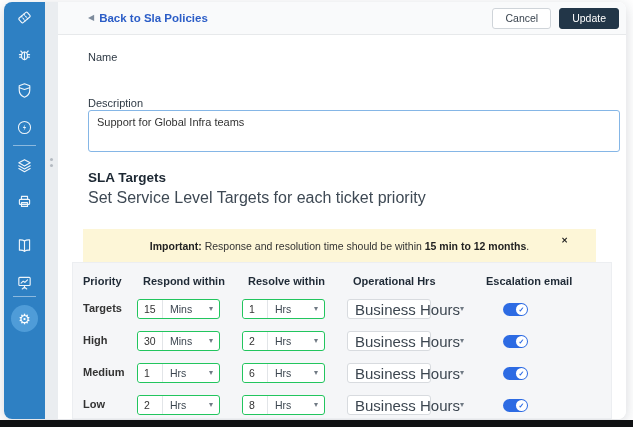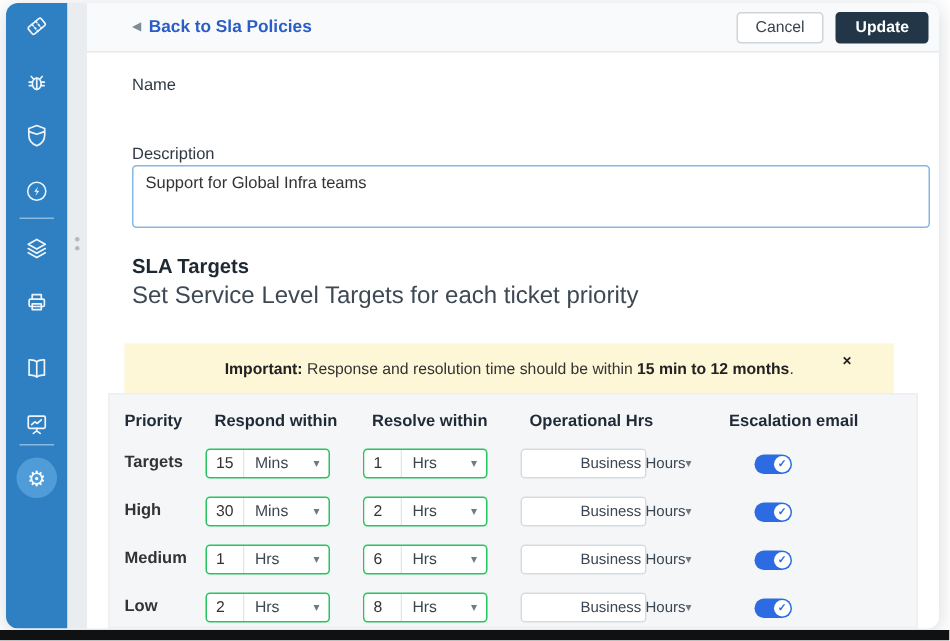--- a/index.html
+++ b/index.html
@@ -35,21 +35,21 @@
   .topbar{
     position:absolute;left:0;top:0;right:0;height:32px;background:#f9fafb;
     border-bottom:1px solid #e7e9eb;display:flex;align-items:center;
   }
   .back-link{display:flex;align-items:center;margin-left:30px;cursor:pointer;}
   .back-arrow{font-size:8px;color:#7d8b9c;margin-right:5px;line-height:1;}
   .back-text{font-size:11.5px;font-weight:bold;color:#2b5dc7;}
   .topbar-actions{margin-left:auto;margin-right:7px;display:flex;gap:8px;}
   .btn{height:19px;padding:0 12px;font-size:10.5px;border-radius:3px;display:flex;align-items:center;cursor:pointer;line-height:1;}
   .btn-cancel{background:#fff;border:1px solid #cfd4d9;color:#39434e;}
-  .btn-update{background:#223648;border:1px solid #223648;color:#fff;font-weight:bold;}
+  .btn-update{background:#223648;border:1px solid #223648;color:#fff;font-weight:normal;}
 
   
   .field-label{position:absolute;left:30px;font-size:11px;color:#2f3a45;}
   .lbl-name{top:49px;}
   .input-name{
     position:absolute;left:30px;top:62px;width:532px;height:22px;box-sizing:border-box;
     border:1px solid #dbdfe3;border-radius:3px;background:#fff;color:#333;
     font-size:11px;padding:0 8px;font-family:"Liberation Sans",sans-serif;outline:none;
   }
   .lbl-desc{top:95px;}
@@ -86,21 +86,21 @@
     width:25px;height:100%;border:none;border-right:1px solid #e2e5e8;border-radius:3px 0 0 3px;
     font-size:10.5px;color:#333;padding:0 0 0 6px;outline:none;font-family:"Liberation Sans",sans-serif;box-sizing:border-box;background:#fff;
   }
   .unit-select{width:43px;display:flex;align-items:center;justify-content:space-between;padding:0 6px 0 7px;cursor:pointer;}
   .unit-label{font-size:10.5px;color:#3c4650;}
   .caret{font-size:8px;color:#707a84;line-height:1;}
   .oph-select{
     position:absolute;left:274px;top:0;width:84px;height:20px;background:#fff;border:1px solid #d8dbdf;border-radius:3px;
     box-sizing:border-box;display:flex;align-items:center;justify-content:space-between;padding:0 6px 0 7px;cursor:pointer;
   }
-  .oph-label{font-size:10px;color:#3c4650;white-space:nowrap;margin-left:32px;}
+  .oph-label{font-size:15px;color:#3c4650;white-space:nowrap;}
   .toggle{
     position:absolute;left:430px;top:4px;width:25px;height:13px;border-radius:8px;background:#2d6be3;cursor:pointer;
   }
   .knob{
     position:absolute;right:1px;top:1px;width:11px;height:11px;border-radius:50%;background:#fff;
     display:flex;align-items:center;justify-content:center;font-size:7px;color:#2d6be3;font-weight:bold;line-height:1;
   }
 </style>
 </head>
 <body>

